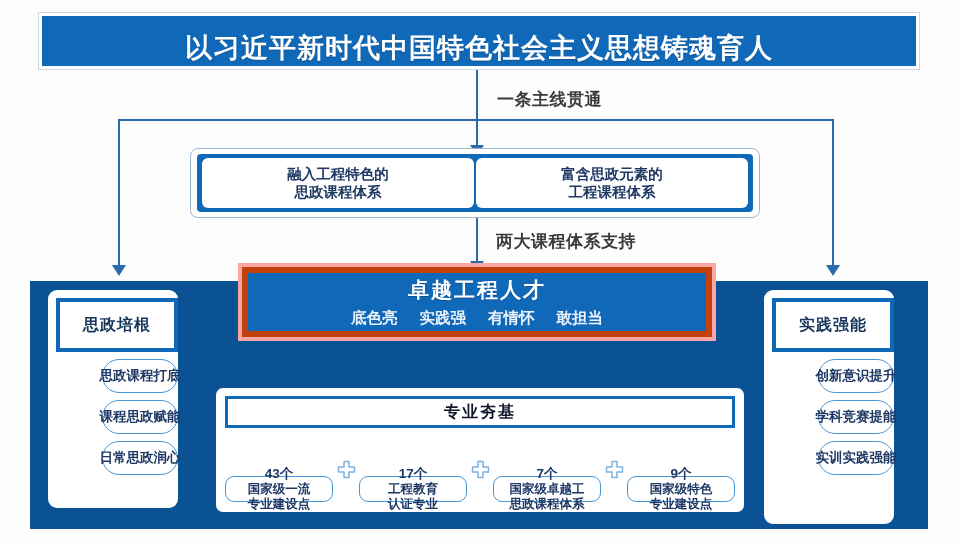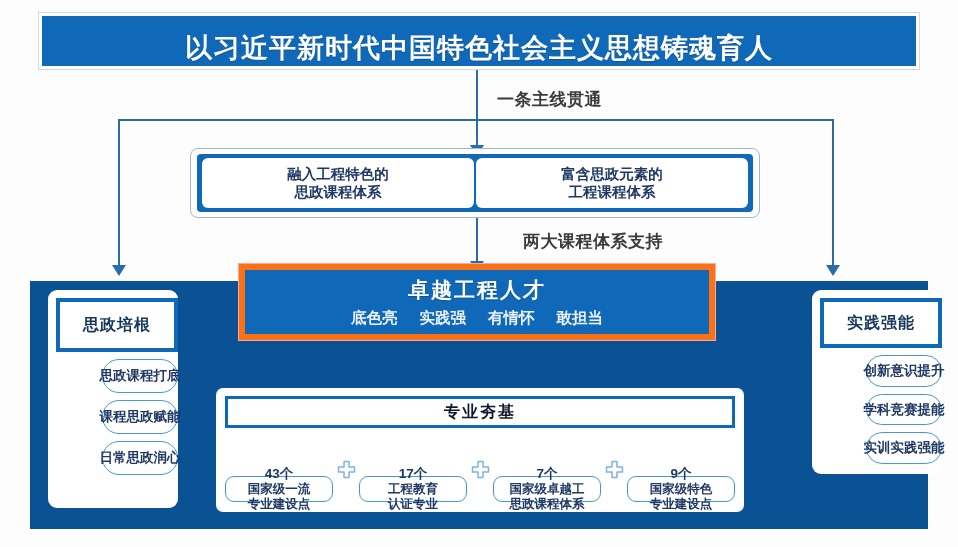--- a/index.html
+++ b/index.html
@@ -52,21 +52,21 @@
   .ad-core{left:470px;top:261px;}
   .ad-left{left:112px;top:265px;}
   .ad-right{left:826px;top:265px;}
   .au-major{left:470px;top:344px;}
 
   .conn-label{
     position:absolute;color:#3a3a3a;font-size:17px;font-weight:bold;
     white-space:nowrap;letter-spacing:.5px;
   }
   .lbl-main{left:497px;top:88px;}
-  .lbl-two{left:523px;top:230px;}
+  .lbl-two{left:496px;top:230px;}
   .lbl-three{left:497px;top:352px;}
 
   
   .courses-frame{
     position:absolute;left:190px;top:148px;width:570px;height:70px;
     background:#ffffff;border:1px solid #9fb7d4;border-radius:8px;
     box-sizing:border-box;padding:5px 6px;
   }
   .courses-bar{
     width:100%;height:100%;background:#1068b8;border-radius:4px;
@@ -75,21 +75,21 @@
   .course-box{
     flex:1;height:100%;background:#ffffff;border-radius:6px;
     display:flex;align-items:center;justify-content:center;
     text-align:center;line-height:1.25;
     color:#1f3864;font-size:14.5px;font-weight:bold;
   }
 
   
   .core-frame{
     position:absolute;left:238px;top:263px;width:478px;height:78px;
-    background:#f97316;border:1px solid #fca5a5;
+    background:#c2410c;border:4px solid #fca5a5;
     box-sizing:border-box;padding:6px;
   }
   .core-inner{
     width:100%;height:100%;background:#1068b8;
     display:flex;flex-direction:column;align-items:center;justify-content:center;
     box-sizing:border-box;
   }
   .core-title{color:#ffffff;font-size:21px;font-weight:bold;letter-spacing:2px;
     text-shadow:0 1px 1px rgba(0,0,0,.2);}
   .core-sub{color:#eaf2fb;font-size:15.5px;font-weight:bold;margin-top:4px;
@@ -101,21 +101,21 @@
     background:#0a5293;
   }
 
   
   .side-col{
     position:absolute;width:130px;background:#ffffff;border-radius:9px;
     box-sizing:border-box;padding:8px 0 10px 8px;
     display:flex;flex-direction:column;gap:7px;
   }
   .col-left{left:48px;top:290px;height:218px;}
-  .col-right{left:812px;top:290px;height:184px;}
+  .col-right{left:764px;top:290px;height:234px;}
   .col-head{
     height:54px;background:#ffffff;border:4px solid #1068b8;
     display:flex;align-items:center;justify-content:center;
     color:#16365c;font-size:16px;font-weight:bold;letter-spacing:1px;
     box-sizing:border-box;
   }
   .col-item{
     height:34px;background:#ffffff;border:1.5px solid #4a97d6;border-radius:17px;
     display:flex;align-items:center;justify-content:center;
     color:#1f3864;font-size:13.5px;font-weight:bold;

